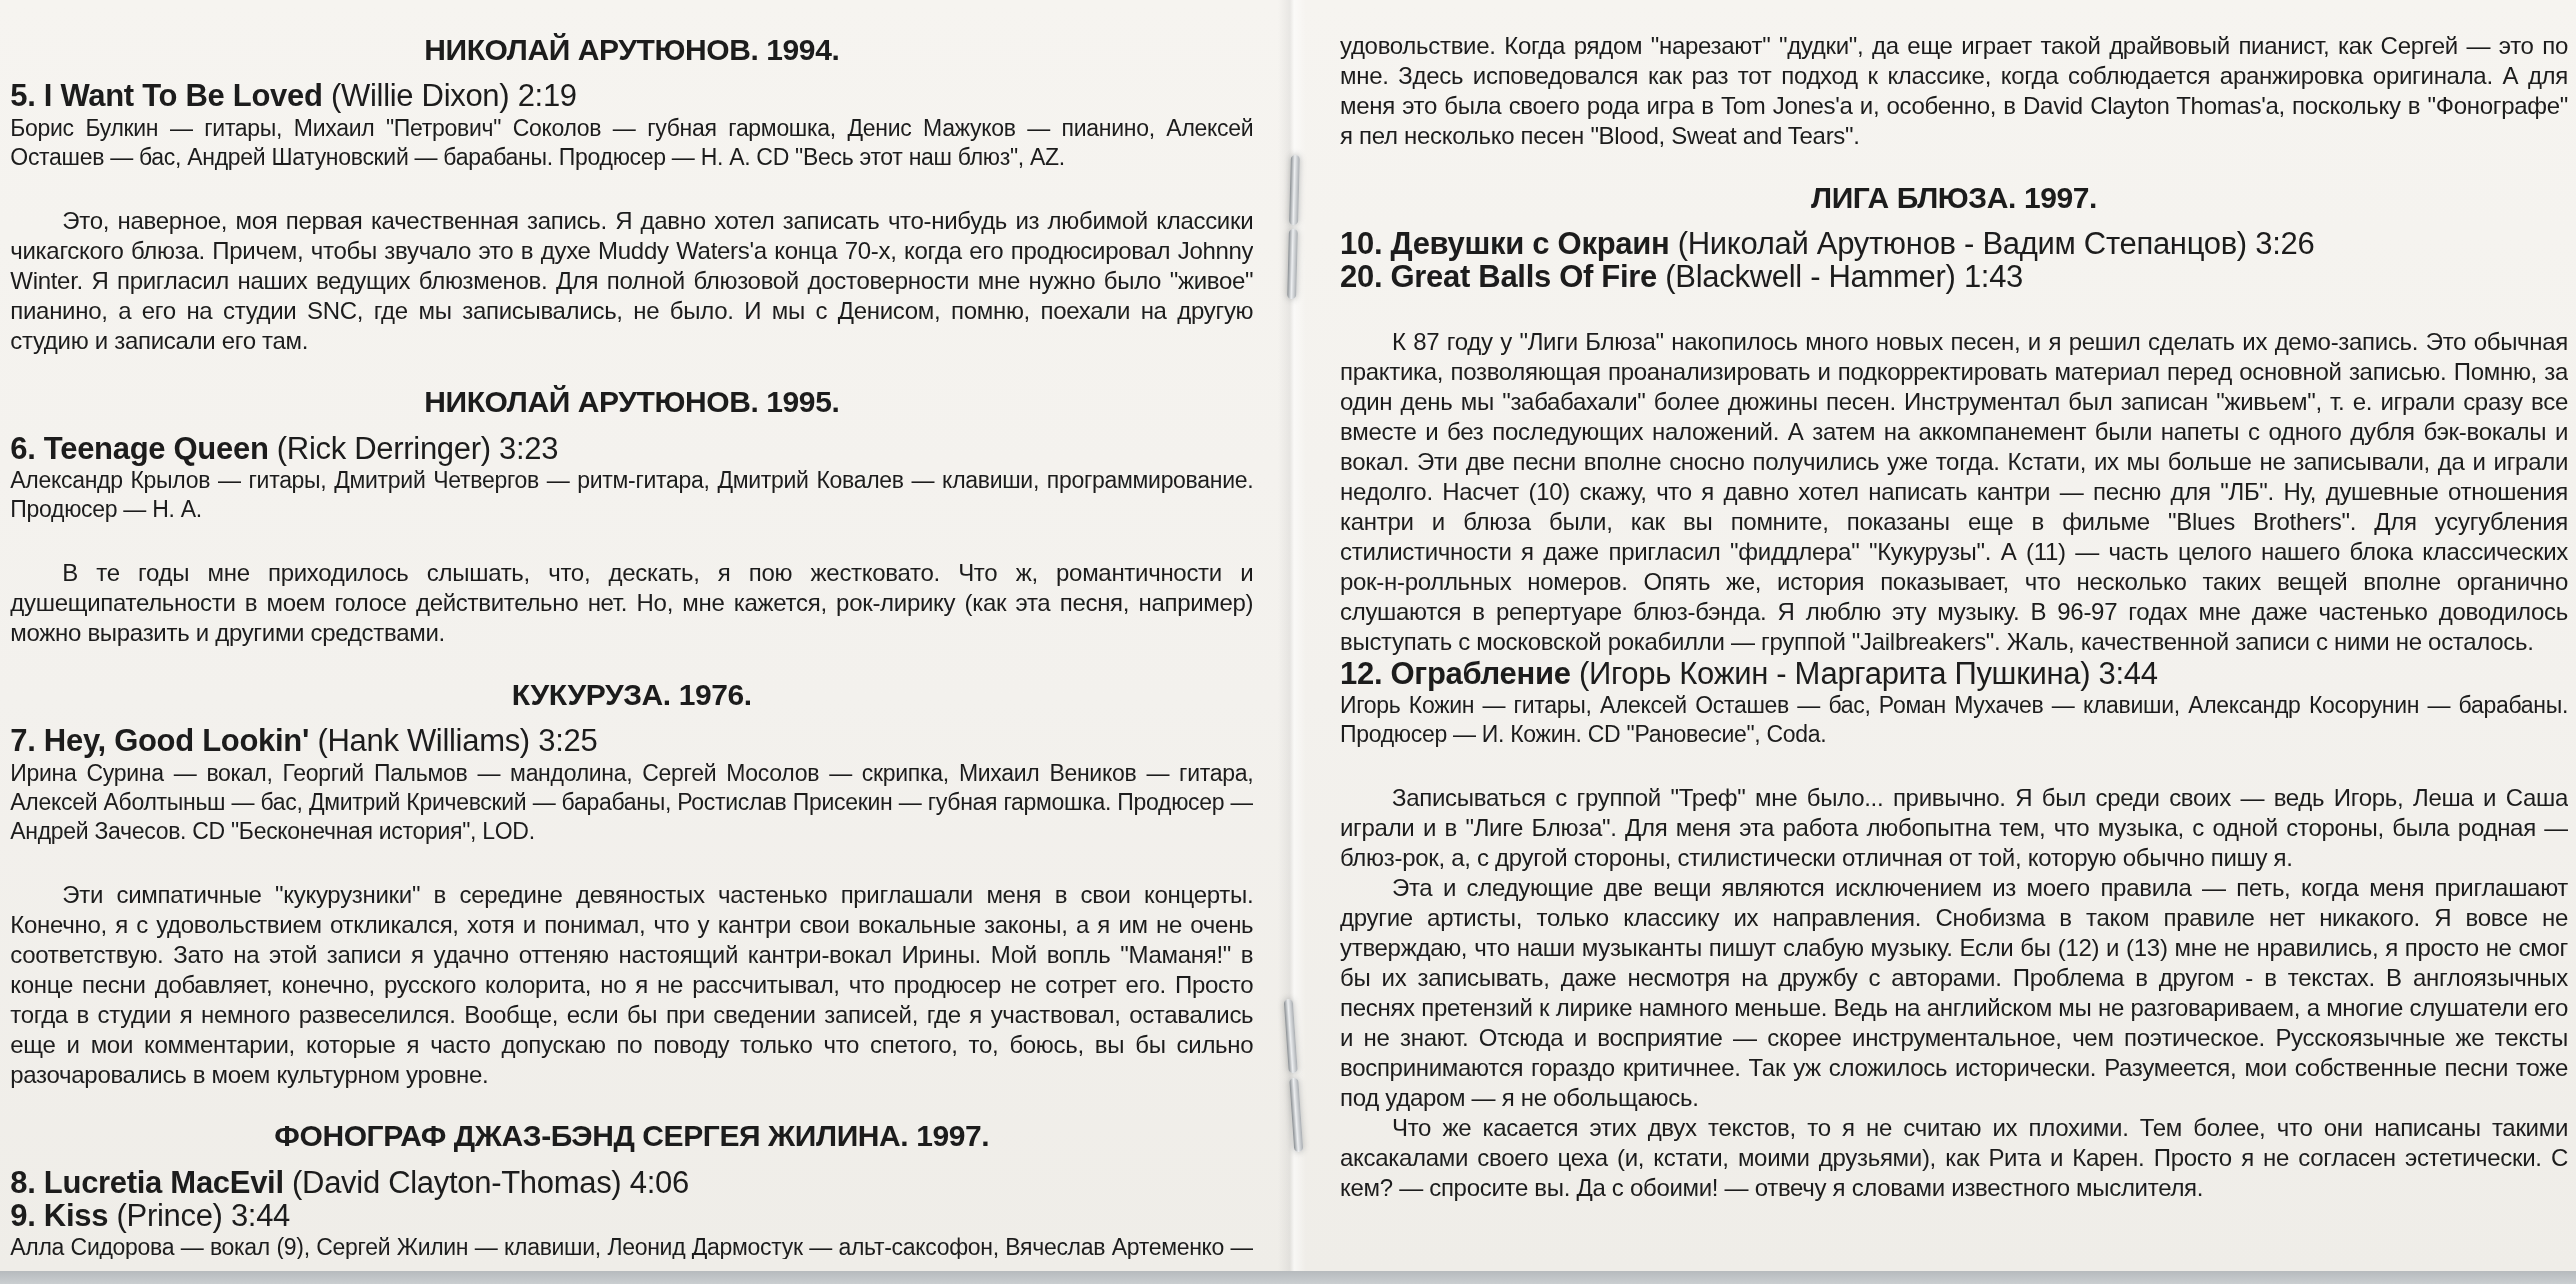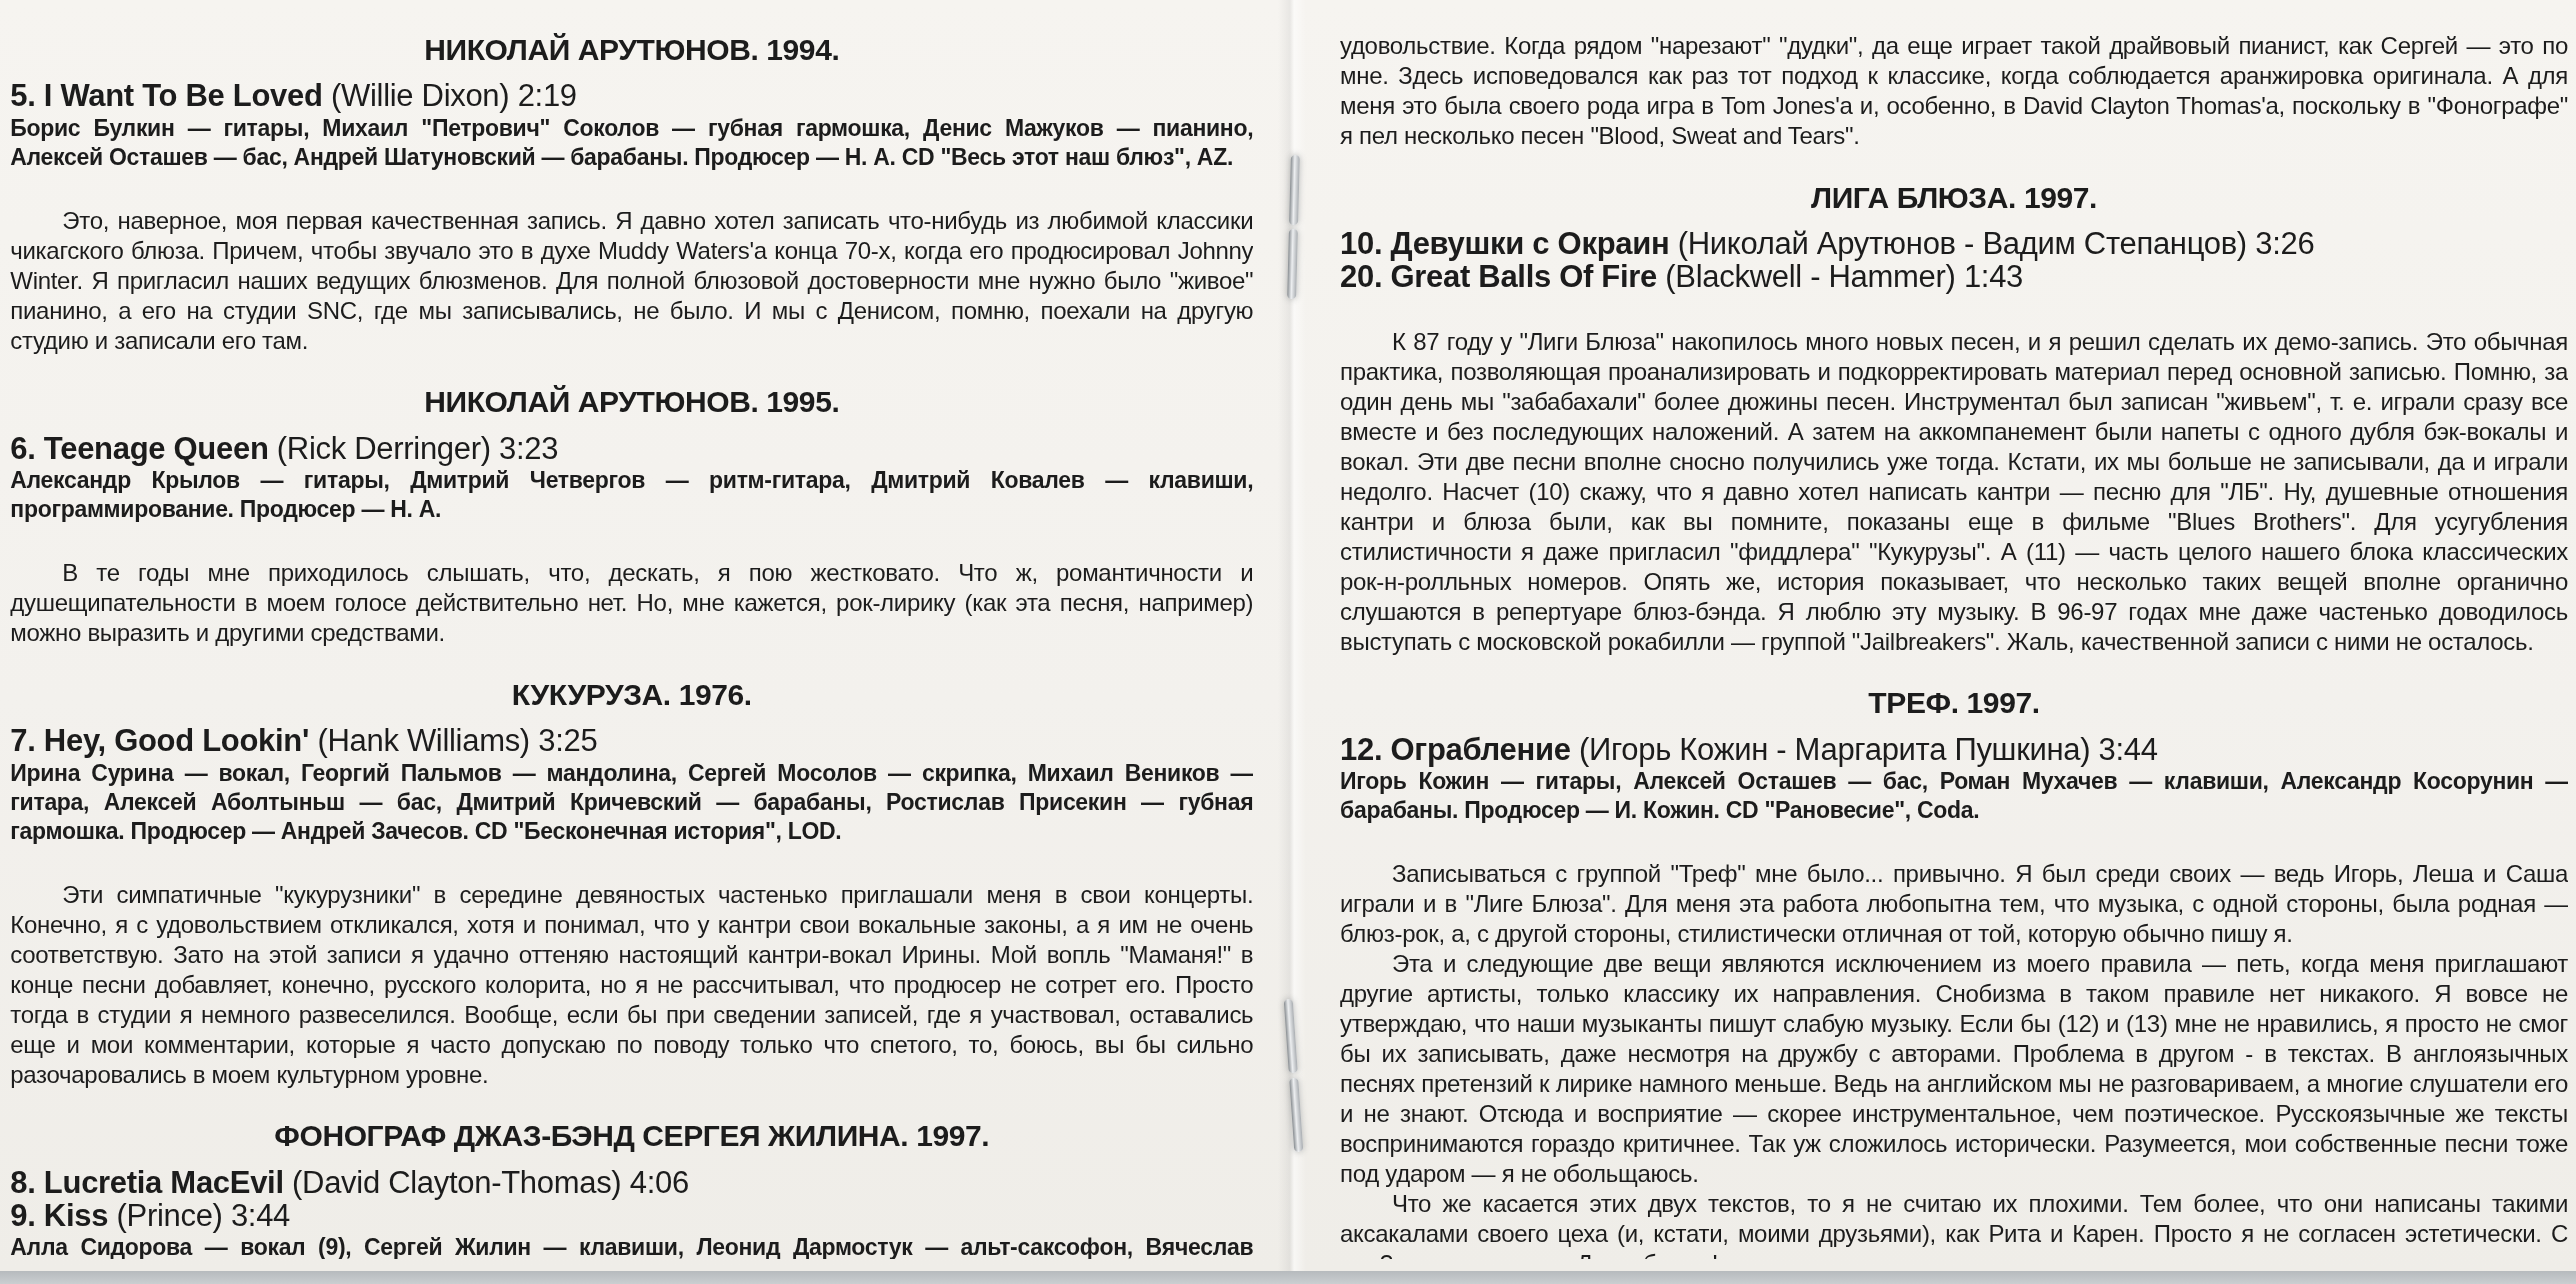--- a/index.html
+++ b/index.html
@@ -39,21 +39,21 @@
     text-align:center;
     margin:27.5px 0 10.3px 0;
     letter-spacing:-0.4px;
   }
   .track-line{
     font-size:31px;line-height:33px;font-weight:700;
     margin:0;
   }
   .track-info{font-weight:400;}
   .credits{
-    font-size:23px;line-height:29px;font-weight:700;
+    font-size:23px;line-height:29px;font-weight:400;
     text-align:justify;
     margin:1.7px 0 0 0;
   }
   .body-para{
     font-size:24px;line-height:30px;
     text-align:justify;
     text-indent:52px;
     margin:34px 0 0 0;
   }
   .body-para + .body-para{margin-top:0;}
@@ -97,21 +97,20 @@
         <p class="track-line"><span class="track-title">8. Lucretia MacEvil</span> <span class="track-info">(David Clayton-Thomas) 4:06</span></p>
         <p class="track-line"><span class="track-title">9. Kiss</span> <span class="track-info">(Prince) 3:44</span></p>
         <p class="credits">Алла Сидорова — вокал (9), Сергей Жилин — клавиши, Леонид Дармостук — альт-саксофон, Вячеслав Артеменко — тенор-саксофон, Евгений Журату — тромбон, Виталий Кись — гитара, Михаил Прокушенков — бас, Вартан Бабаян - барабаны, Владимир Голоухов — перкуссия. Продюсер — С. Жилин. CD "30 — это много или мало?", REC.</p>
       </div>
     <div class="page page-right" id="page-right">
         <p class="body-para no-indent">удовольствие. Когда рядом "нарезают" "дудки", да еще играет такой драйвовый  пианист, как Сергей —  это по мне. Здесь исповедовался как раз тот подход к классике, когда соблюдается аранжировка оригинала. А для меня это была своего рода игра в Tom Jones'а и, особенно, в David Clayton Thomas'а, поскольку в "Фонографе" я пел несколько песен "Blood, Sweat and Tears".</p>
         <h2 class="section-heading">ЛИГА БЛЮЗА. 1997.</h2>
         <p class="track-line"><span class="track-title">10. Девушки с Окраин</span> <span class="track-info">(Николай Арутюнов - Вадим Степанцов) 3:26</span></p>
         <p class="track-line"><span class="track-title">20. Great Balls Of Fire</span> <span class="track-info">(Blackwell - Hammer) 1:43</span></p>
         <p class="body-para">К 87 году у "Лиги Блюза" накопилось много новых песен, и я решил сделать их демо-запись. Это обычная практика, позволяющая проанализировать и подкорректировать материал перед основной записью. Помню, за один день мы "забабахали" более дюжины песен. Инструментал был записан "живьем", т. е. играли сразу все вместе и без последующих наложений. А затем на аккомпанемент были напеты с одного дубля бэк-вокалы и вокал. Эти две песни вполне сносно получились уже тогда. Кстати, их мы больше не записывали, да и играли недолго. Насчет (10) скажу, что я давно хотел написать кантри — песню для "ЛБ". Ну, душевные отношения кантри и блюза были, как вы помните, показаны еще в фильме "Blues Brothers". Для усугубления стилистичности я даже пригласил "фиддлера" "Кукурузы". А (11) — часть целого нашего блока классических рок-н-ролльных номеров. Опять же, история показывает, что несколько таких вещей вполне органично слушаются в репертуаре блюз-бэнда. Я люблю эту музыку. В 96-97 годах мне даже частенько доводилось выступать с московской рокабилли — группой "Jailbreakers". Жаль, качественной записи с ними не осталось.</p>
-        <h2 class="section-heading">ТРЕФ. 1997.</h2>
         <p class="track-line"><span class="track-title">12. Ограбление</span> <span class="track-info">(Игорь Кожин - Маргарита Пушкина) 3:44</span></p>
         <p class="credits">Игорь Кожин — гитары, Алексей Осташев — бас, Роман Мухачев — клавиши, Александр Косорунин — барабаны. Продюсер — И. Кожин. CD "Рановесие", Coda.</p>
         <p class="body-para">Записываться с группой "Треф" мне было... привычно. Я был среди своих — ведь Игорь, Леша и Саша играли и в "Лиге Блюза". Для меня эта работа любопытна тем, что музыка, с одной стороны, была родная — блюз-рок, а, с другой стороны, стилистически отличная от той, которую обычно пишу я.</p>
         <p class="body-para">Эта и следующие две вещи являются исключением из моего правила — петь, когда меня приглашают другие артисты, только классику их направления. Снобизма в таком правиле нет никакого. Я вовсе не утверждаю, что наши музыканты пишут слабую музыку. Если бы (12) и (13) мне не нравились, я просто не смог бы их записывать, даже несмотря на дружбу с авторами. Проблема в другом - в текстах. В англоязычных песнях претензий к лирике намного меньше. Ведь на английском мы не разговариваем, а многие слушатели его и не знают. Отсюда и восприятие — скорее инструментальное, чем поэтическое. Русскоязычные же тексты воспринимаются гораздо критичнее. Так уж сложилось исторически. Разумеется, мои собственные песни тоже под ударом — я не обольщаюсь.</p>
         <p class="body-para">Что же касается этих двух текстов, то я не считаю их плохими. Тем более, что они написаны такими аксакалами своего цеха (и, кстати, моими друзьями), как Рита и Карен. Просто я не согласен эстетически. С кем? — спросите вы. Да с обоими! — отвечу я словами известного мыслителя.</p>
       </div>
     <div class="fold"></div>
     <div class="staple staple-top">
       <span class="staple-seg"></span>
       <span class="staple-seg"></span>

